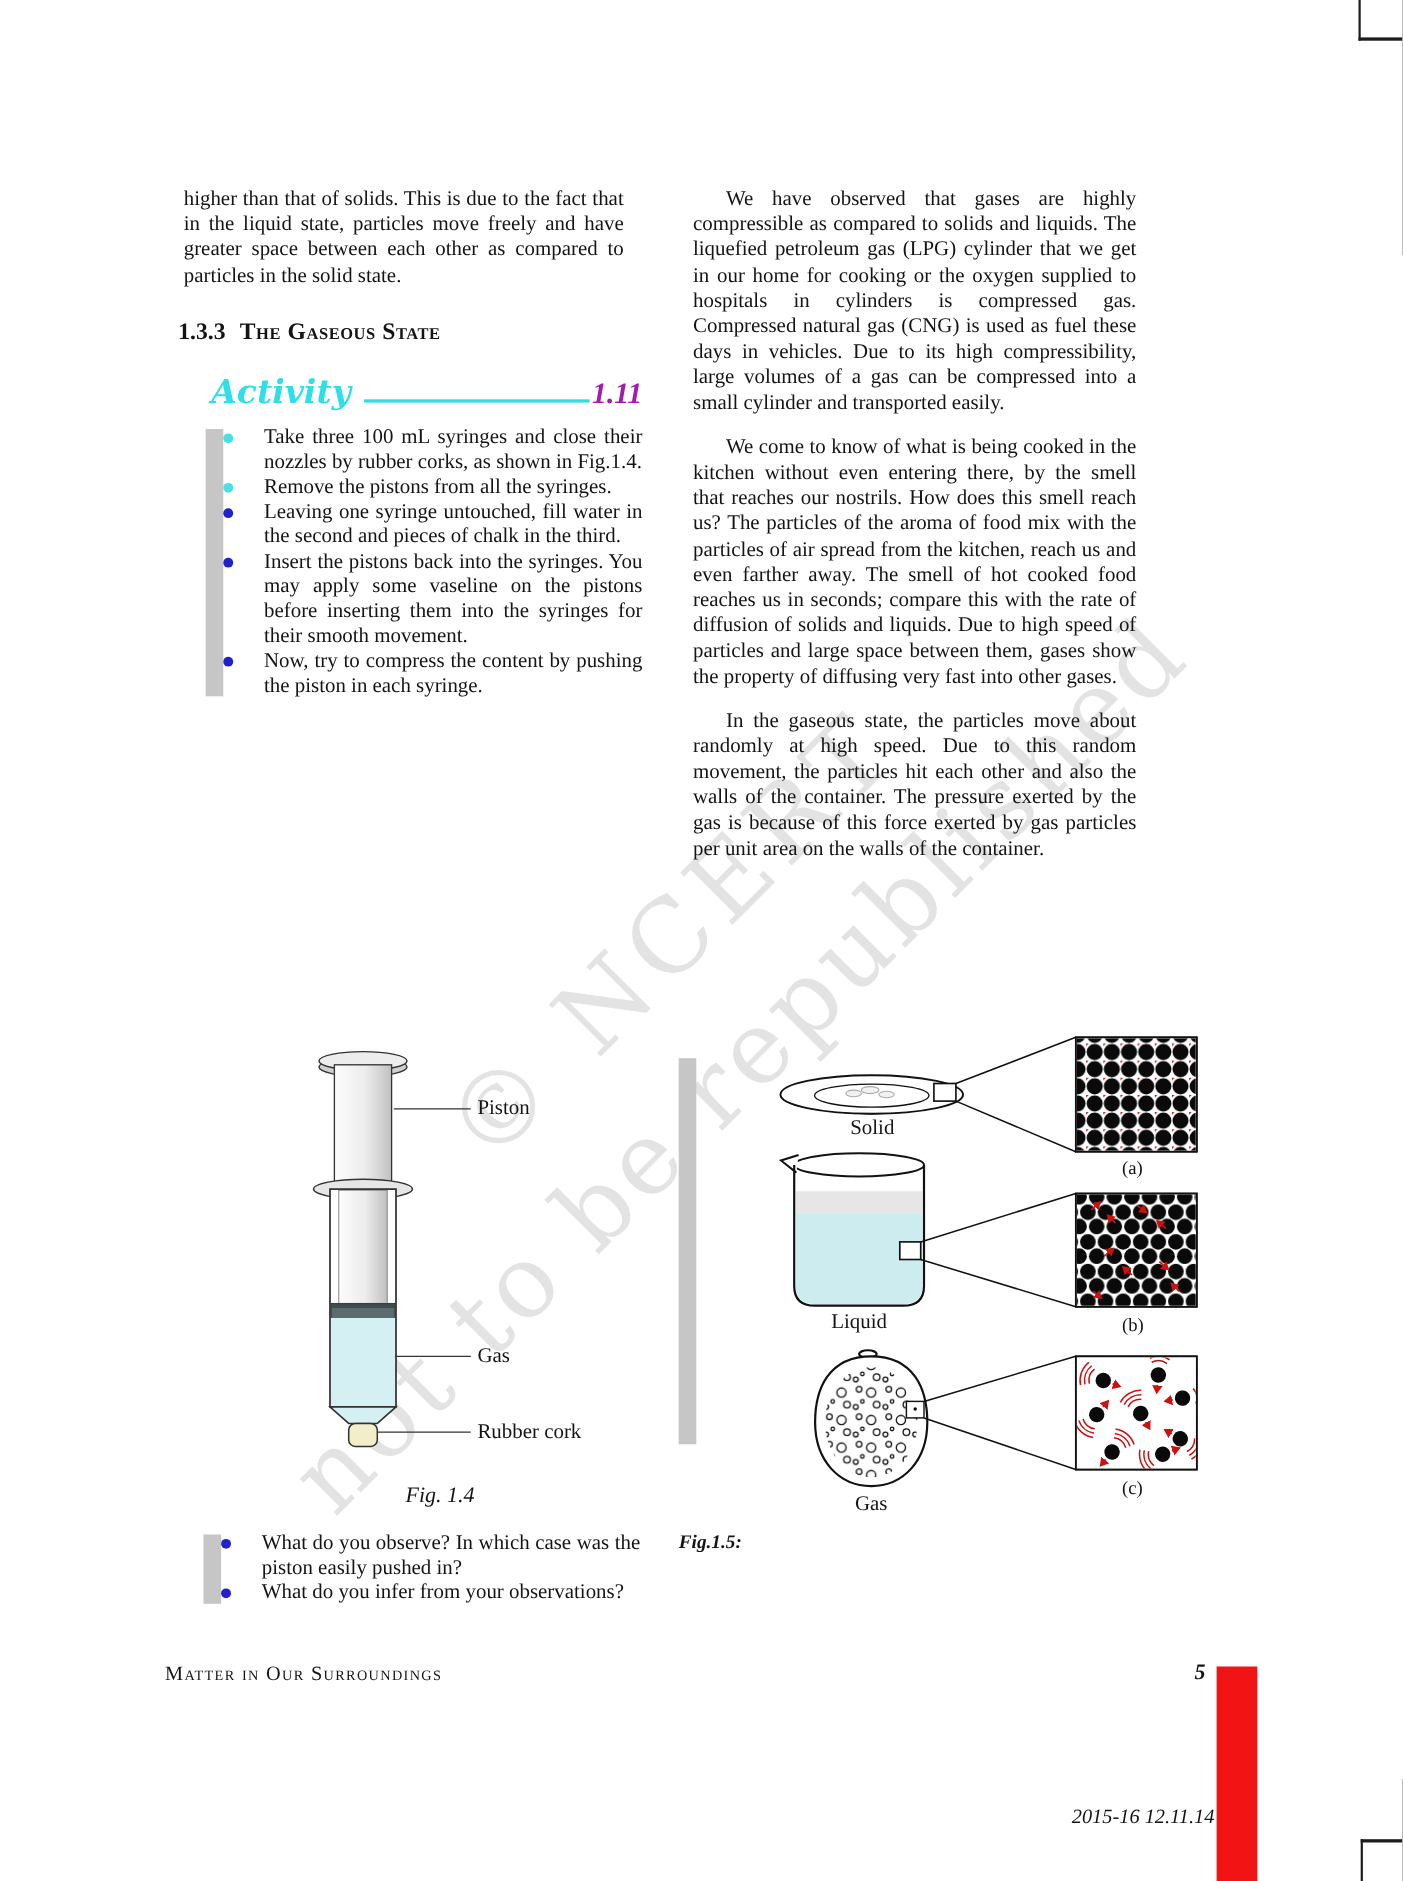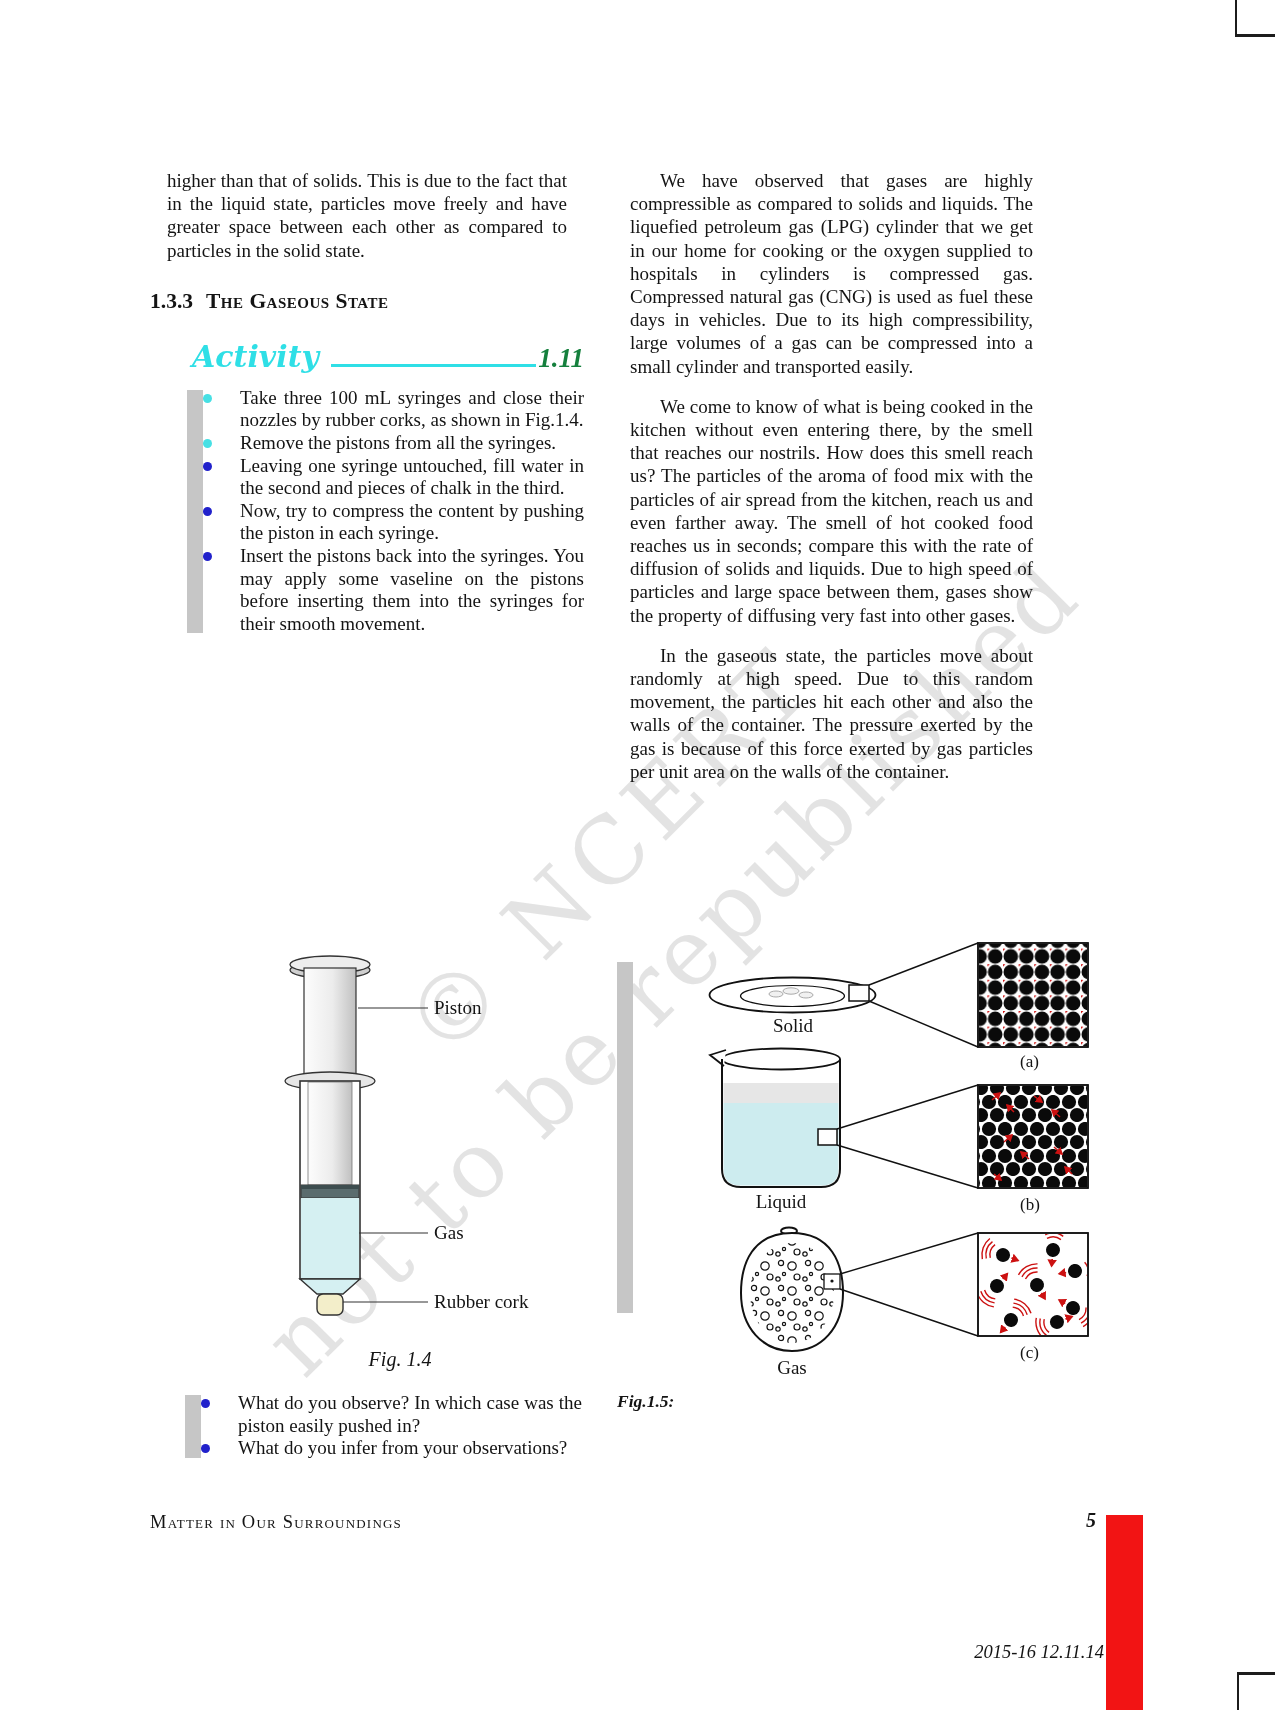--- a/index.html
+++ b/index.html
@@ -20,29 +20,29 @@
 
   .z { position:absolute; z-index:1; }
 
   
   .col-left  { left:150px; top:152px; width:434px; }
   .col-right { left:613px; top:152px; width:437px; }
   p.body { margin:17px; font-size:19px; line-height:23.2px; text-align:justify; }
   .col-right p.body { text-indent:30px; }
 
   .heading { margin:27px 0 19px 0; font-size:21.5px; font-weight:bold; }
-  .heading .num { margin-right:13px; }
+  .heading .num { margin-right:13px;margin-left:12px; }
   .heading .sc  { font-variant:small-caps; letter-spacing:.5px; }
 
   
   .activity-head { display:flex; align-items:baseline; margin:25px 0 13px 0; padding-left:42px; }
   .activity-label { font-family:"DejaVu Serif",serif; font-style:italic; font-weight:bold;
                     font-size:30px; color:#2FDFE6; }
   .activity-rule  { flex:1; border-bottom:3px solid #2FDFE6; margin:0 0 5px 12px; }
-  .activity-num   { font-style:italic; font-weight:bold; font-size:27px; color:#15803d; padding-left:2px;text-align:center; }
+  .activity-num   { font-style:italic; font-weight:bold; font-size:27px; color:#a21caf; padding-left:2px;text-align:center; }
 
   ul.blist { position:relative; list-style:none; margin:0; padding:0 0 0 90px;
              font-size:19px; line-height:22.6px; }
   ul.blist::before { content:""; position:absolute; left:37px; top:3px; bottom:2px;
                      width:16px; background:#c6c6c6; }
   ul.blist li { position:relative; text-align:justify; }
   ul.blist li .dot { position:absolute; left:-37px; top:7px; width:9px; height:9px; border-radius:50%; }
   .dot-cyan { background:#47E0E4; }
   .dot-blue { background:#2121CB; }
 
@@ -93,22 +93,22 @@
     <div class="activity-head">
       <span class="activity-label">Activity</span>
       <span class="activity-rule"></span>
       <span class="activity-num">1.11</span>
     </div>
 
     <ul class="blist">
       <li><span class="dot dot-cyan"></span><span>Take three 100 mL syringes and close their nozzles by rubber corks, as shown in Fig.1.4.</span></li>
       <li><span class="dot dot-cyan"></span><span>Remove the pistons from all the syringes.</span></li>
       <li><span class="dot dot-blue"></span><span>Leaving one syringe untouched, fill water in the second and pieces of chalk in the third.</span></li>
+      <li><span class="dot dot-blue"></span><span>Insert the pistons back into the syringes. You may apply some vaseline on the pistons before inserting them into the syringes for their smooth movement.</span></li>
       <li><span class="dot dot-blue"></span><span>Now, try to compress the content by pushing the piston in each syringe.</span></li>
-      <li><span class="dot dot-blue"></span><span>Insert the pistons back into the syringes. You may apply some vaseline on the pistons before inserting them into the syringes for their smooth movement.</span></li>
     </ul>
   </div>
 
   <div class="z fig4-wrap">
     <svg width="352" height="372" viewBox="0 0 352 372">
       <defs>
         <linearGradient id="gRod" x1="0" y1="0" x2="1" y2="0">
           <stop offset="0" stop-color="#fdfdfd"></stop>
             <stop offset=".55" stop-color="#ececec"></stop>
             <stop offset="1" stop-color="#c0c0c0"></stop>

